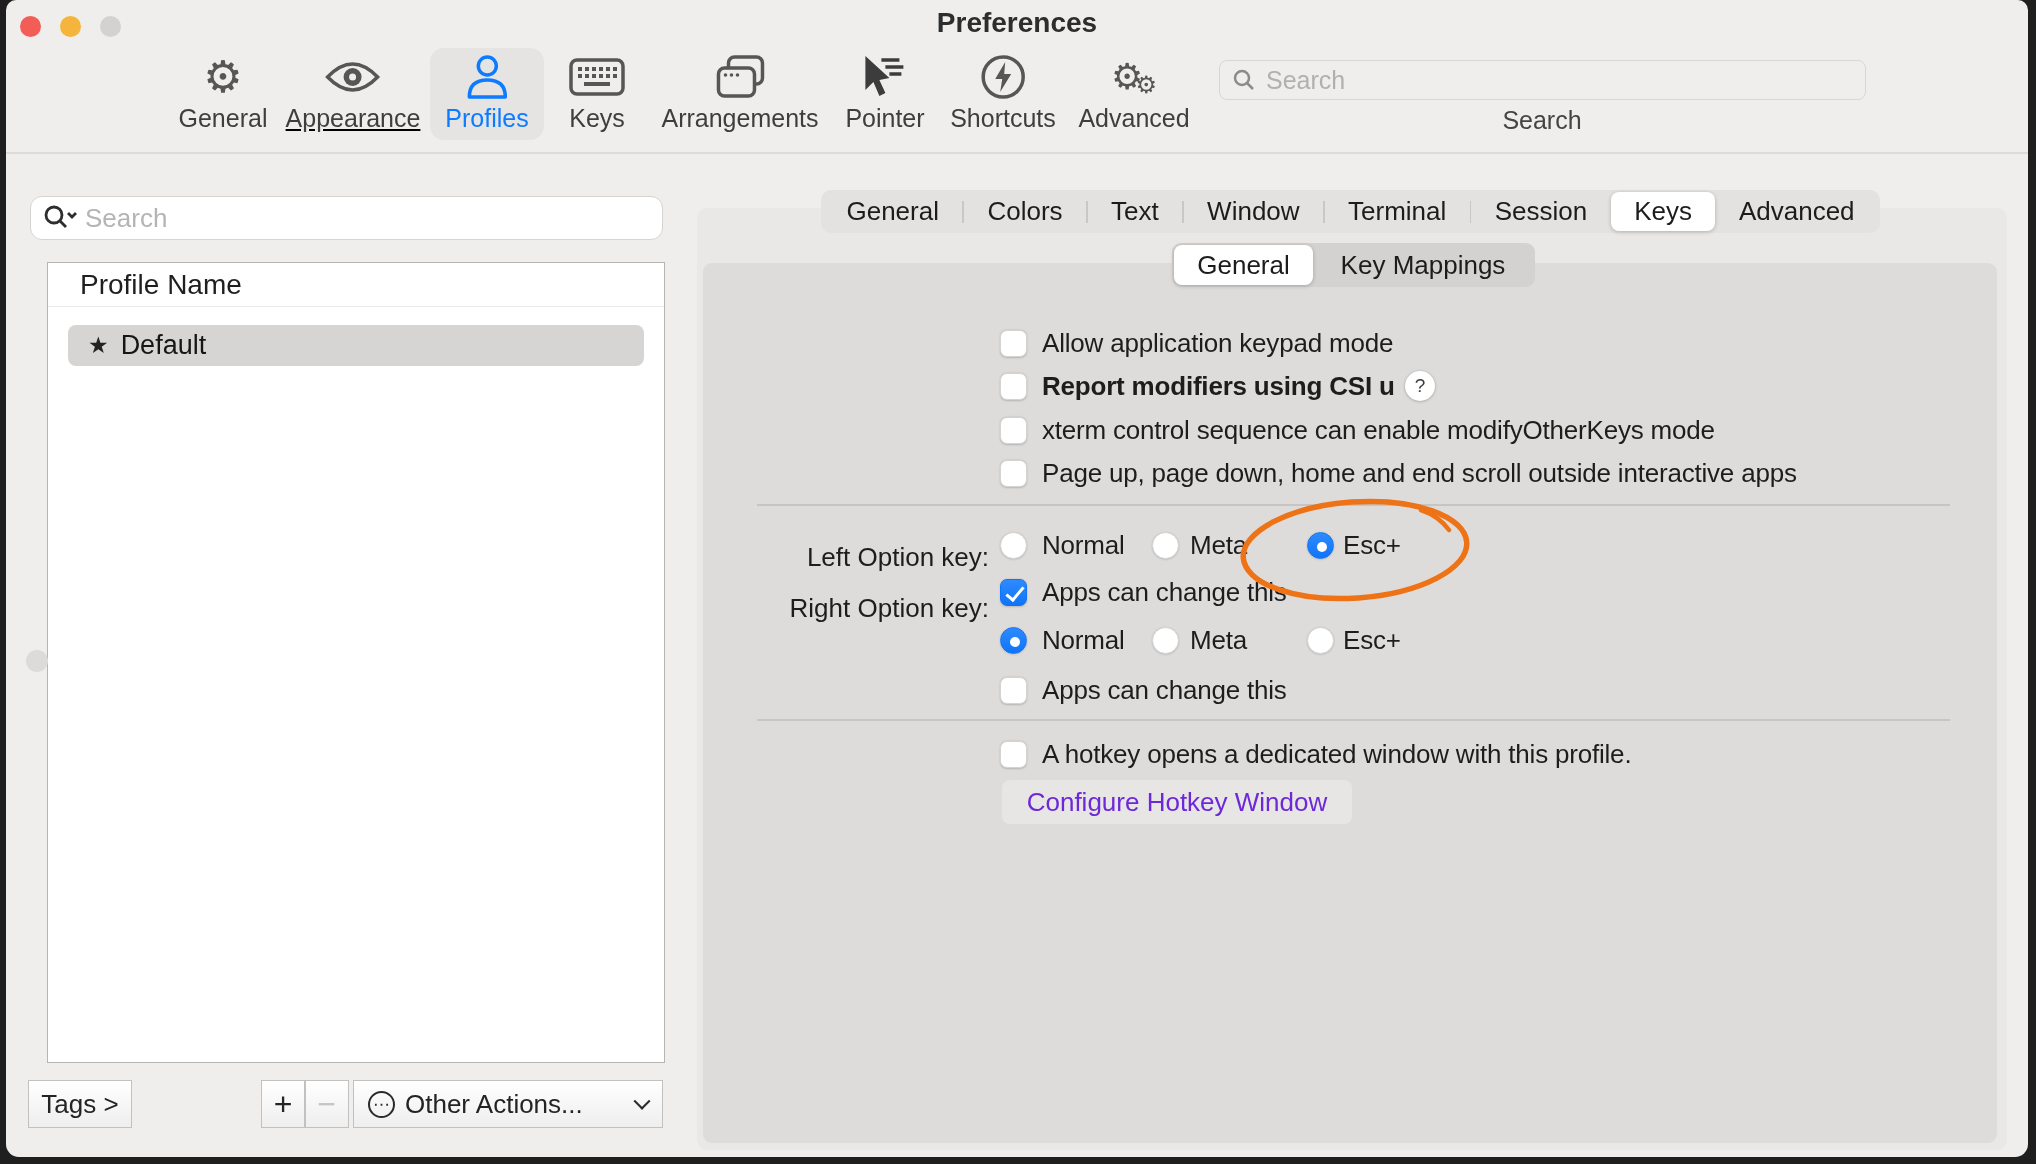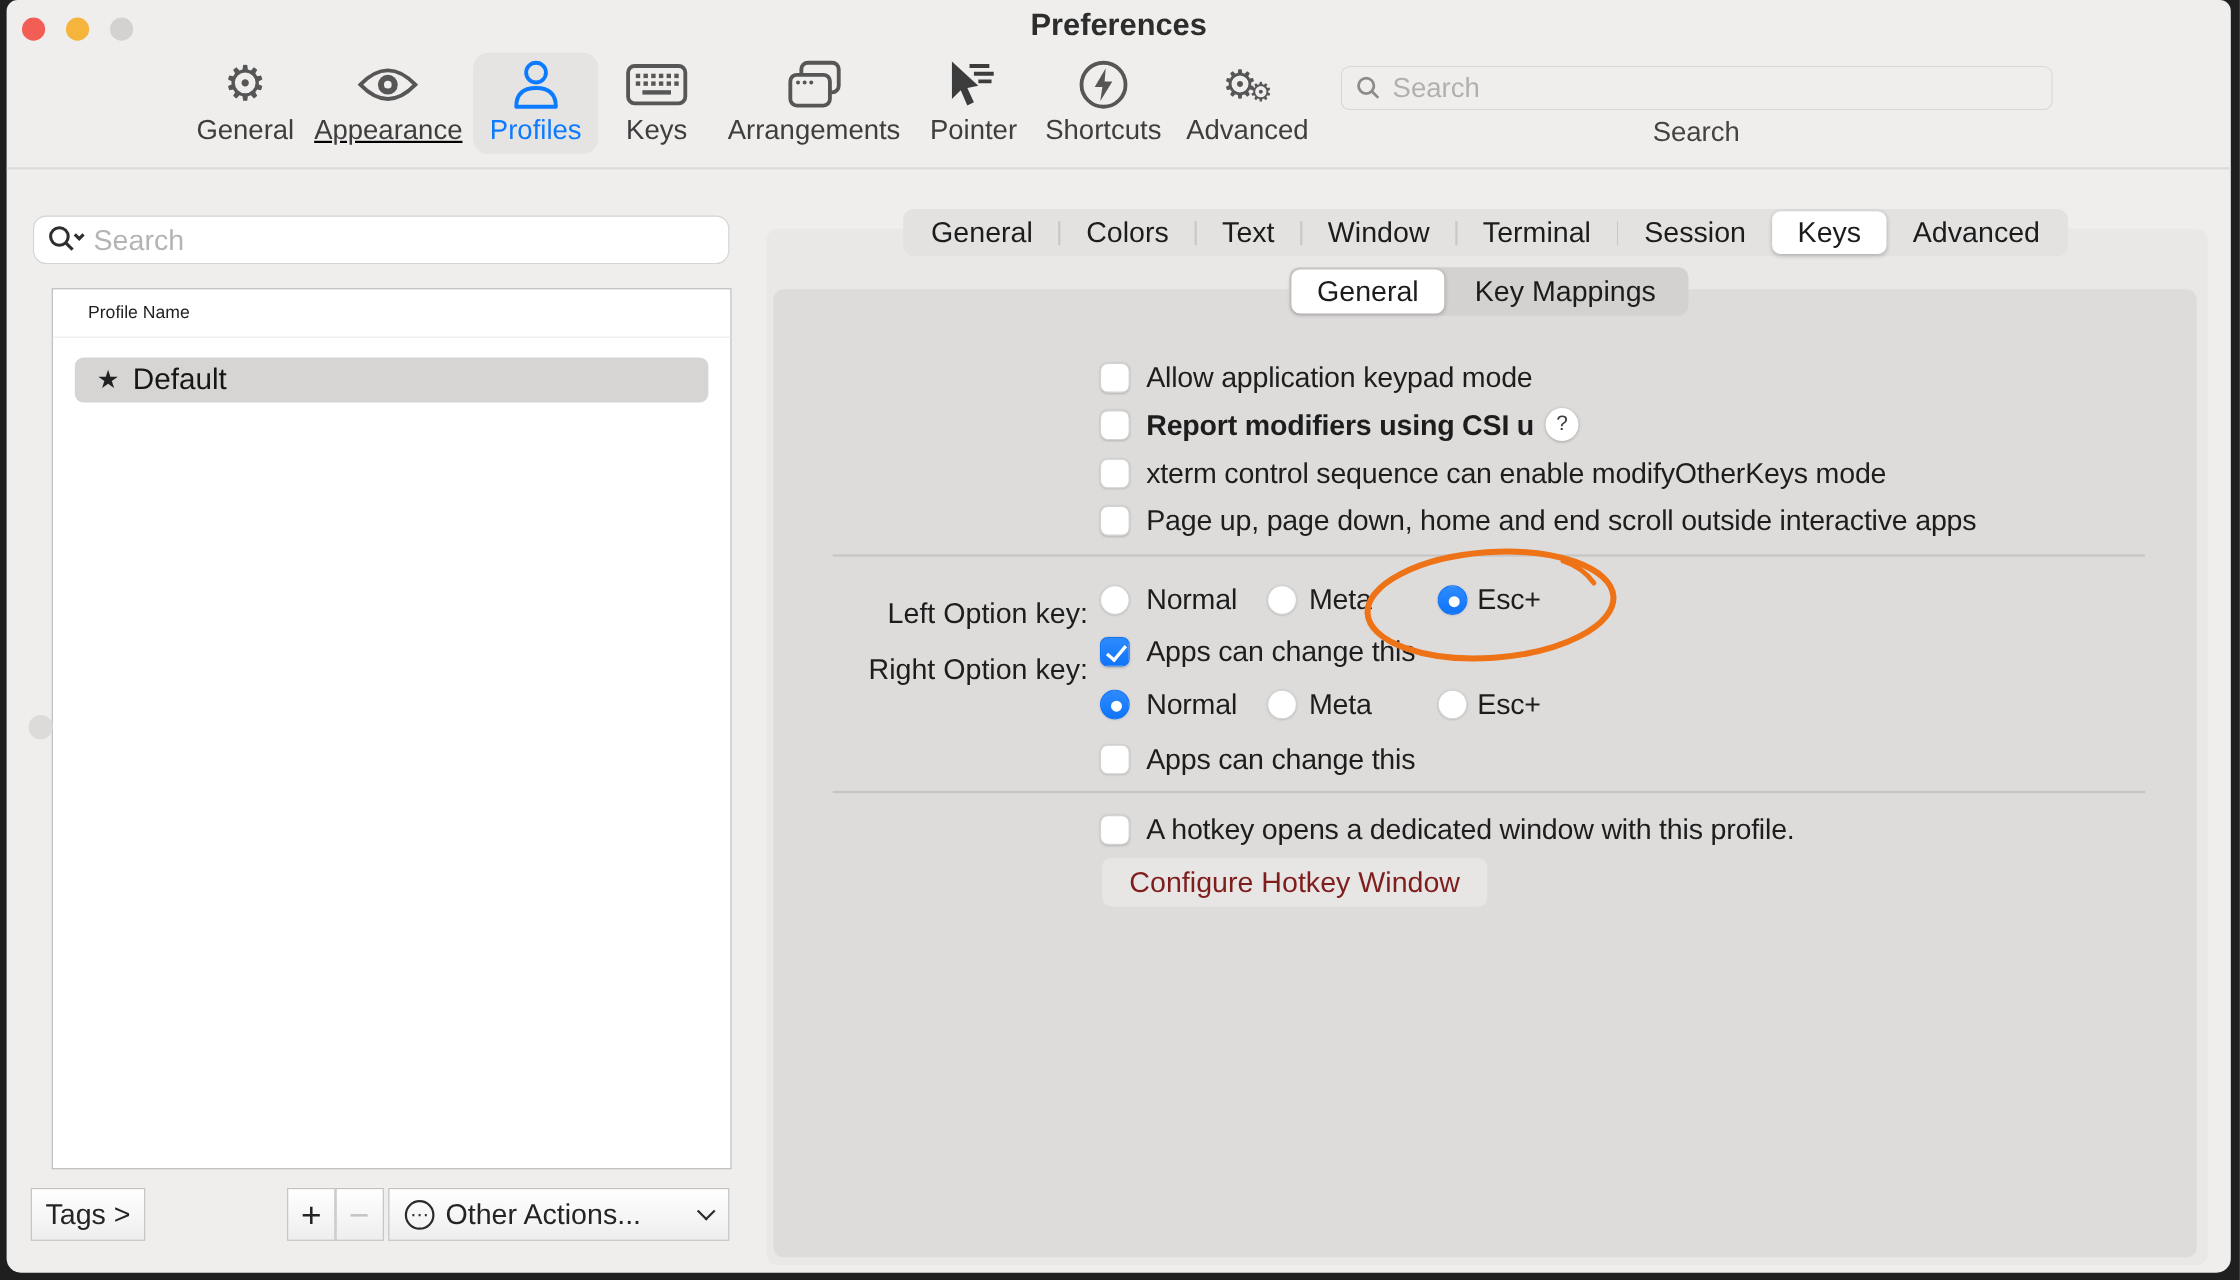--- a/index.html
+++ b/index.html
@@ -23,21 +23,21 @@
                      font-family:"Liberation Sans", sans-serif; }
   .tb-search input::placeholder { color:#b1b0af; }
   .tb-search-label { position:absolute; left:1536px; top:106px; transform:translateX(-50%); font-size:25px; color:#454444; }
   .tb-divider { position:absolute; left:0; top:152px; width:100%; height:1.5px; background:#dcdbda; }
   
   .sb-search { position:absolute; left:24px; top:196px; width:633px; height:44px; background:#fff; border:1.5px solid #d5d4d3;
                border-radius:12px; display:flex; align-items:center; padding:0 12px; }
   .sb-search input { border:none; outline:none; font-size:26px; width:100%; color:#3c3c3c; font-family:"Liberation Sans", sans-serif; }
   .sb-search input::placeholder { color:#b5b4b3; }
   .list { position:absolute; left:41px; top:262px; width:618px; height:801px; background:#fff; border:1.5px solid #b6b5b4; }
-  .list-header { height:44px; display:flex; align-items:center; padding-left:32px; font-size:16px; color:#1f1f1f;
+  .list-header { height:44px; display:flex; align-items:center; padding-left:32px; font-size:28px; color:#1f1f1f;
                  border-bottom:1.5px solid #eceBea; border-bottom-color:#ecebea; }
   .row-sel { margin:18px 20px 0 20px; height:41px; background:#d6d5d4; border-radius:8px; display:flex; align-items:center;
              padding-left:20px; font-size:27px; color:#161616; }
   .row-sel .star { font-size:23px; margin-right:12px; color:#222; }
   .split-dot { position:absolute; left:20px; top:650px; width:22px; height:22px; border-radius:50%; background:#dcdbda; }
   
   .btn { position:absolute; top:1080px; height:48px; background:linear-gradient(180deg,#ffffff,#efeeee);
          border:1.5px solid #c2c1c0; font-size:26px; color:#242424; display:flex; align-items:center; justify-content:center; }
   .chev-down { width:12px; height:12px; border-right:2.5px solid #2b2b2b; border-bottom:2.5px solid #2b2b2b;
                transform:rotate(45deg) translate(-2px,-2px); margin-left:auto; margin-right:4px; }
@@ -66,21 +66,21 @@
                   border-right:3px solid #fff; border-bottom:3px solid #fff; transform:rotate(40deg); }
   .radio { position:absolute; width:27px; height:27px; border-radius:50%; background:#fff; border:1px solid #d4d3d2;
            box-shadow:0 0.5px 2px rgba(0,0,0,.18); }
   .radio.on { background:linear-gradient(180deg,#2e8bff,#0f74f8); border-color:#0f74f8; }
   .radio.on::after { content:""; position:absolute; left:8.5px; top:8.5px; width:10px; height:10px; border-radius:50%; background:#fff; }
   .help { position:absolute; left:1399px; top:371px; width:30px; height:30px; border-radius:50%; background:#fff;
           box-shadow:0 0.5px 3px rgba(0,0,0,.3); font-size:19px; color:#3c3c3c; display:flex; align-items:center; justify-content:center; }
   .hr { position:absolute; left:751px; width:1193px; height:1.5px; background:#c6c5c4; }
   .opt-label { position:absolute; left:700px; width:283px; text-align:right; font-size:26px; color:#1d1d1d; line-height:32px; white-space:nowrap; }
   .dis-btn { position:absolute; left:996px; top:780px; width:350px; height:44px; background:#e7e6e5; border-radius:8px;
-             font-size:26px; color:#7f1d1d; display:flex; align-items:center; justify-content:center; }
+             font-size:26px; color:#6d28d9; display:flex; align-items:center; justify-content:center; }
   .annot { position:absolute; left:1215px; top:488px; pointer-events:none; }
   svg.icn { display:block; }
 </style>
 </head>
 <body>
 
 <div class="window">
 
   <div class="tl" style="left:14px;background:#f25e56;"></div>
   <div class="tl" style="left:54px;background:#f5b43c;"></div>

